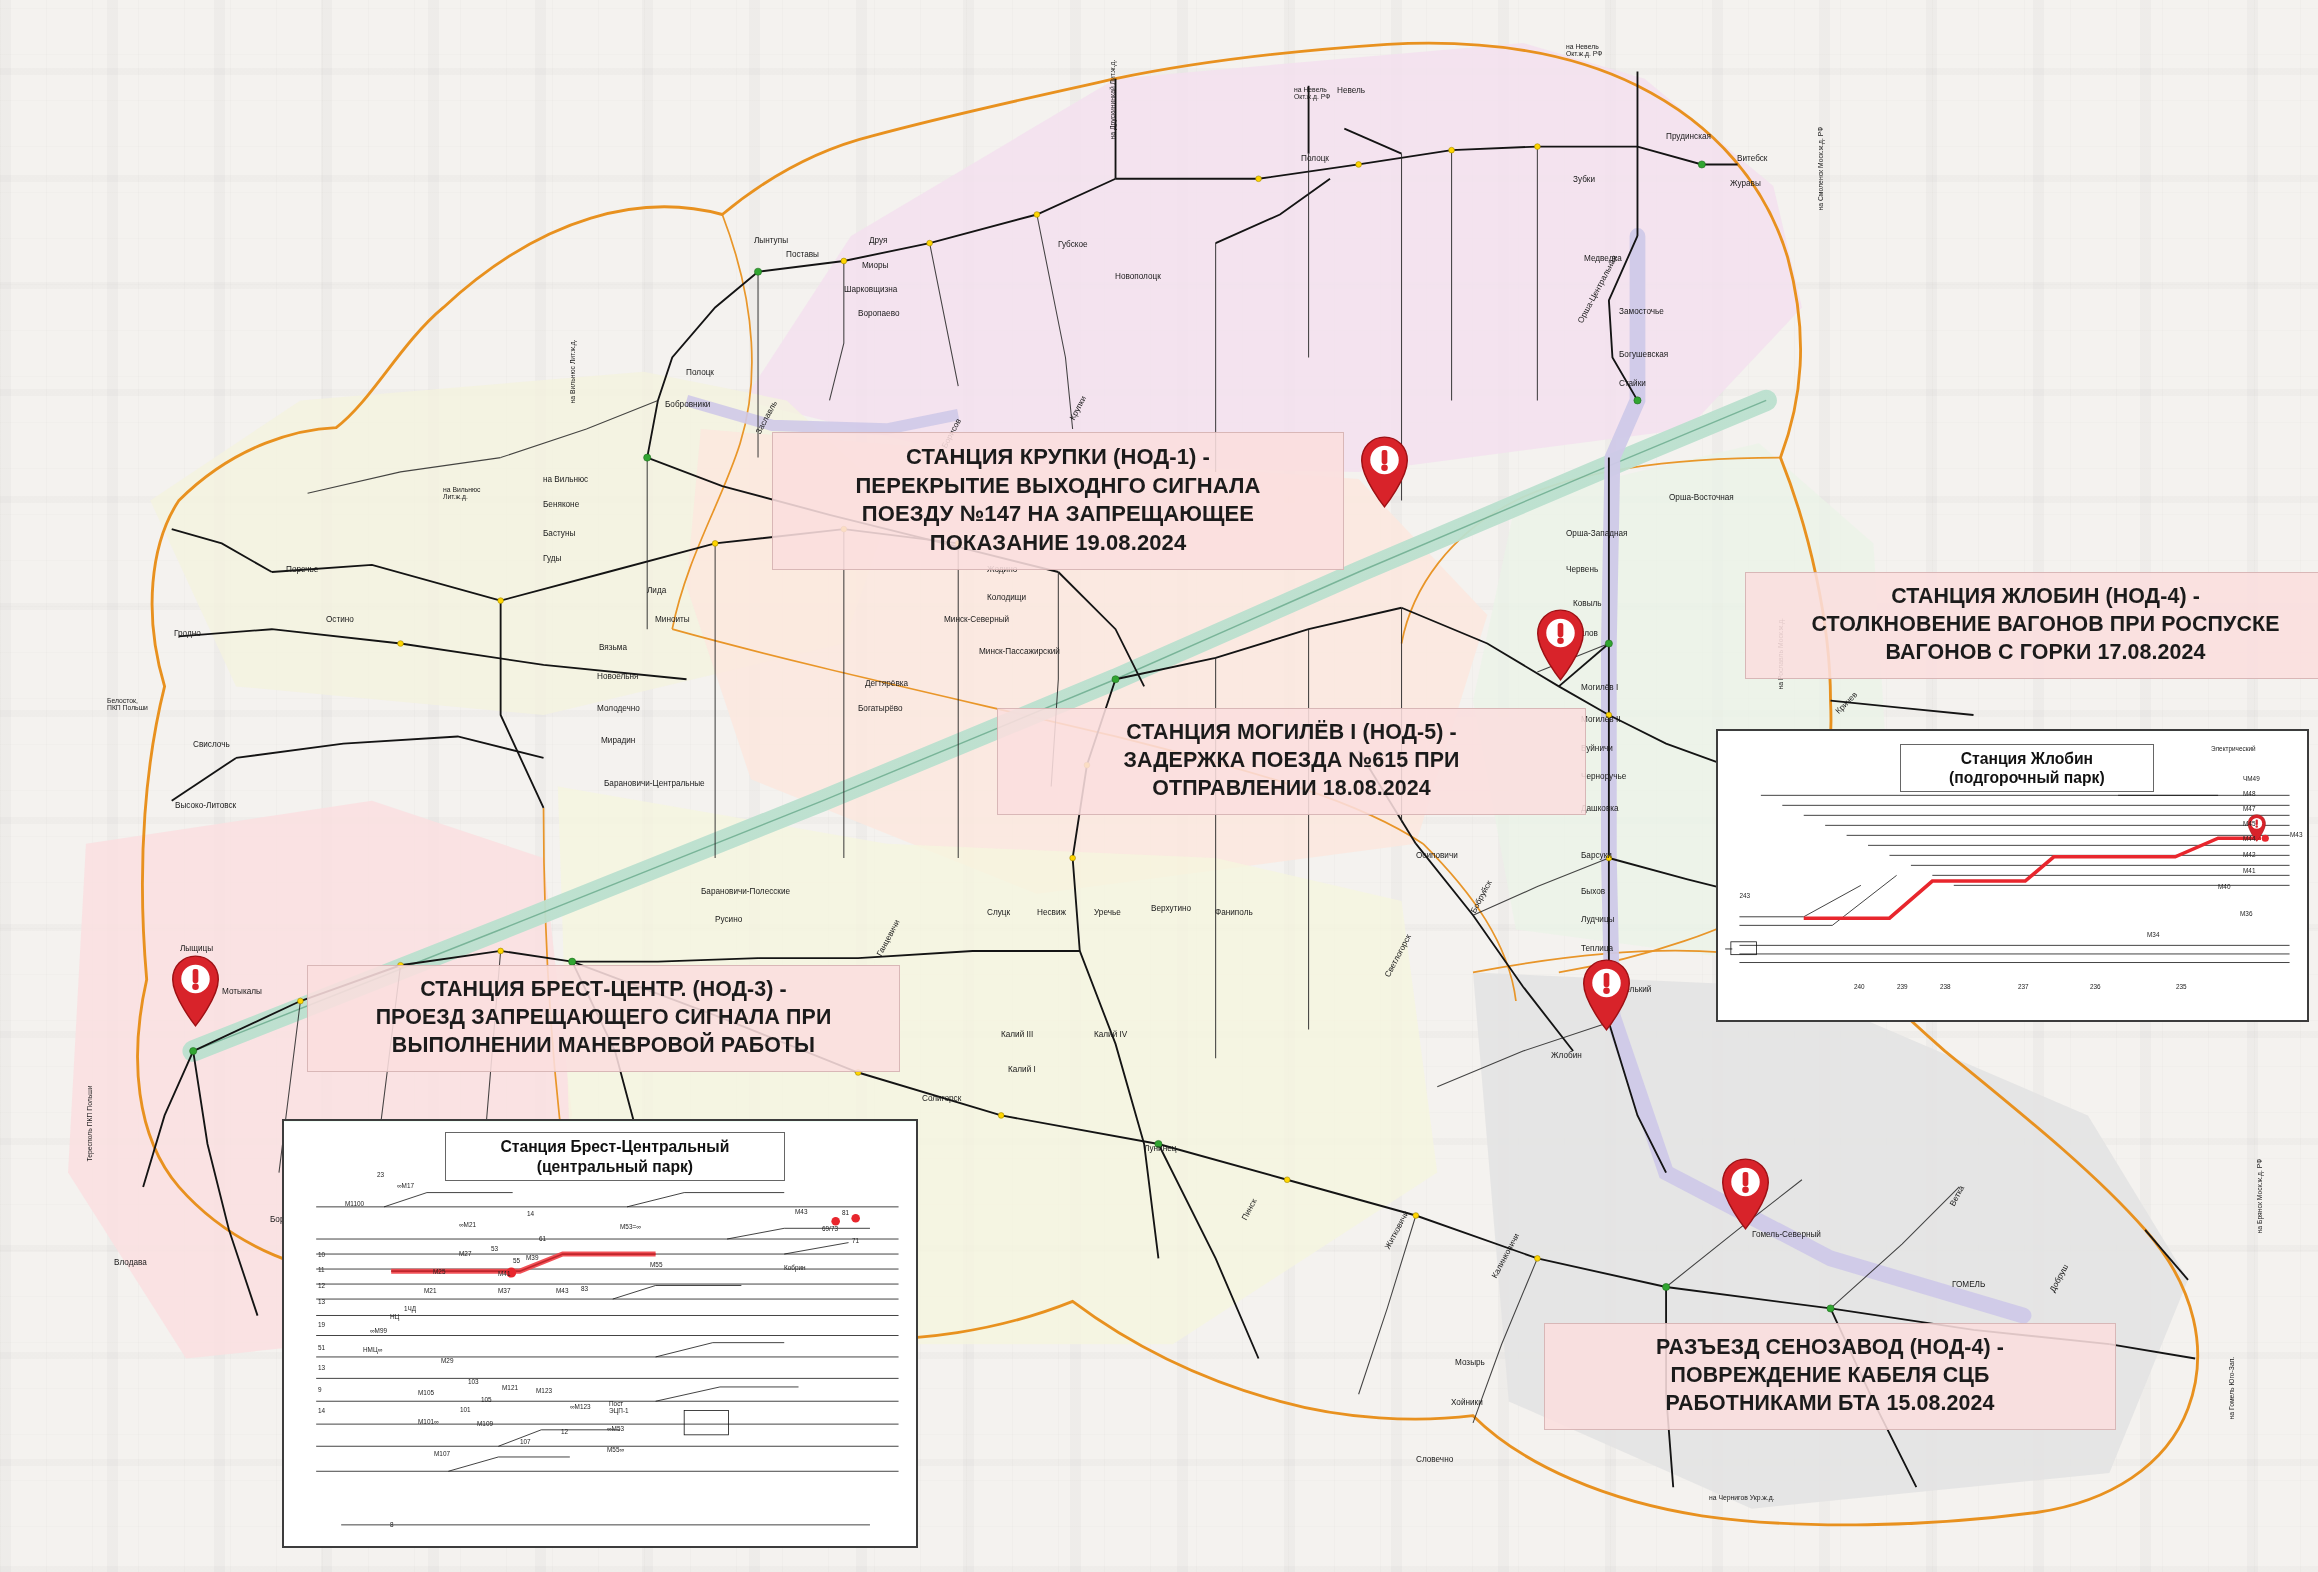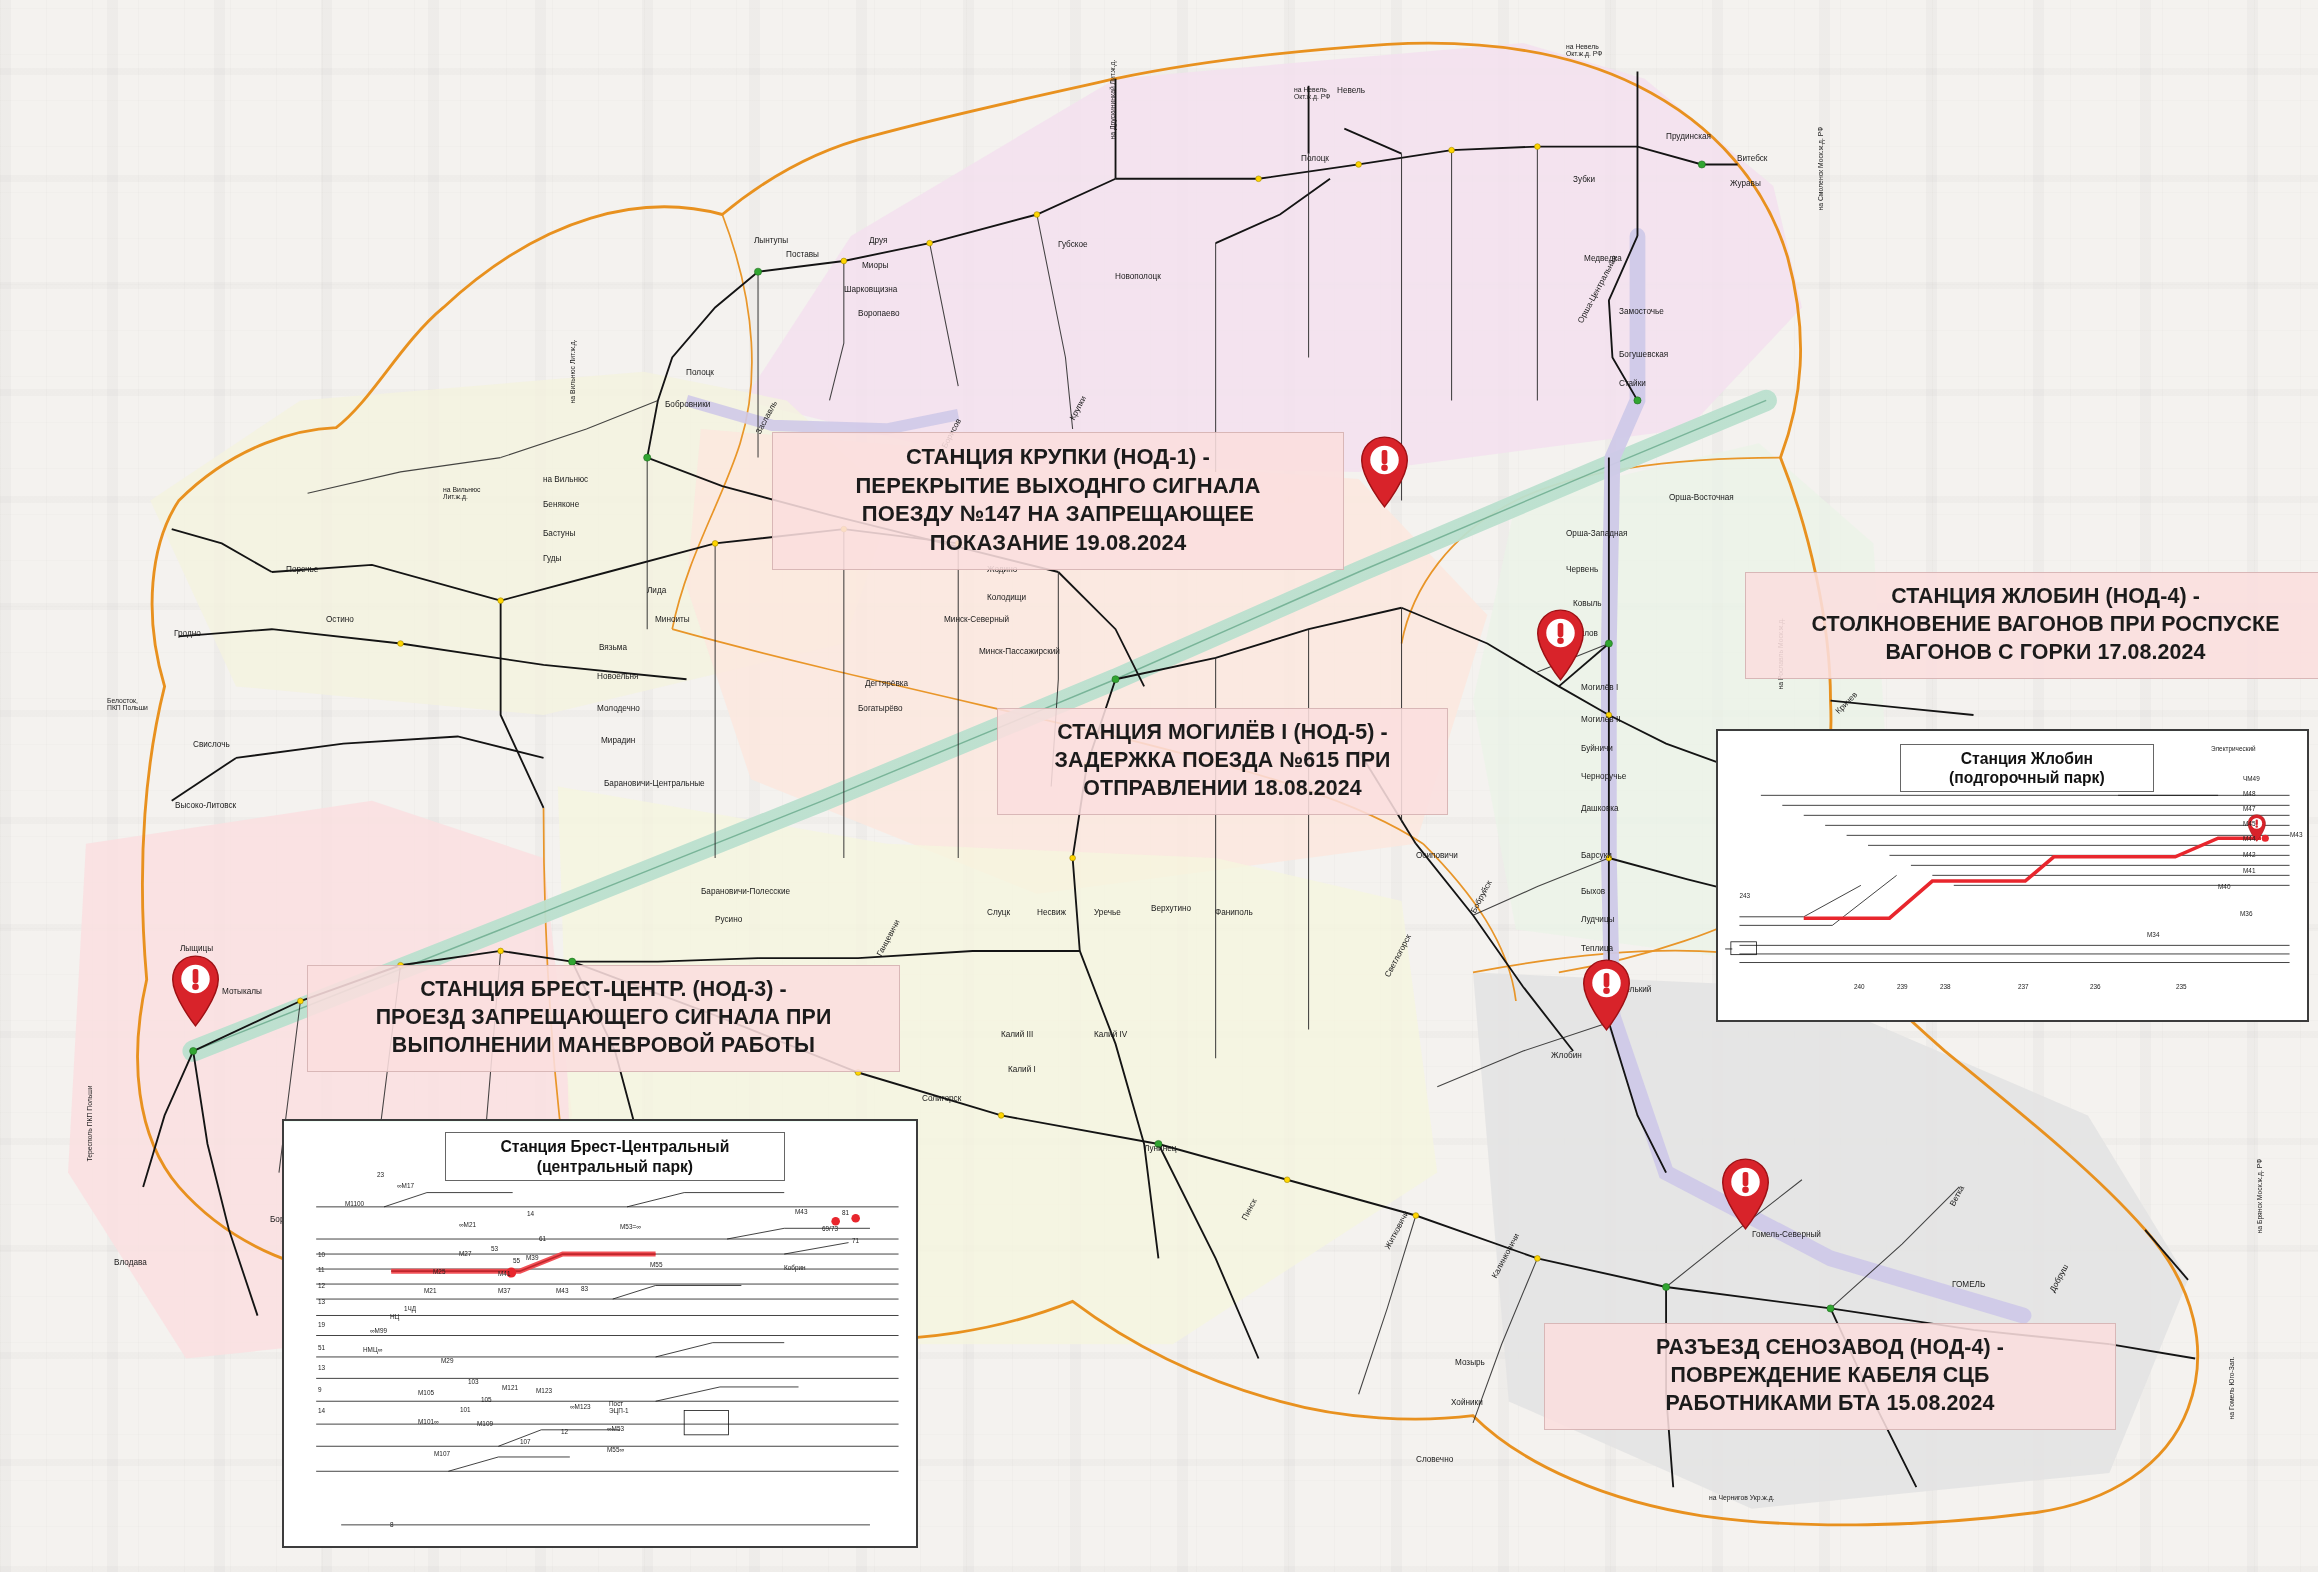--- a/index.html
+++ b/index.html
@@ -463,21 +463,21 @@
     <span class="line">ПОЕЗДУ №147 НА ЗАПРЕЩАЮЩЕЕ</span>
     <span class="line">ПОКАЗАНИЕ  19.08.2024</span>
   </div>
 
   <div class="callout" style="left:1745px; top:572px; width:601px; font-size:21.4px;">
     <span class="line">СТАНЦИЯ ЖЛОБИН (НОД-4) -</span>
     <span class="line">СТОЛКНОВЕНИЕ ВАГОНОВ ПРИ РОСПУСКЕ</span>
     <span class="line">ВАГОНОВ С ГОРКИ 17.08.2024</span>
   </div>
 
-  <div class="callout" style="left:997px; top:708px; width:451px; font-size:21.4px;">
+  <div class="callout" style="left:997px; top:708px; width:589px; font-size:21.4px;">
     <span class="line">СТАНЦИЯ МОГИЛЁВ I (НОД-5) -</span>
     <span class="line">ЗАДЕРЖКА ПОЕЗДА  №615 ПРИ</span>
     <span class="line">ОТПРАВЛЕНИИ 18.08.2024</span>
   </div>
 
   <div class="callout" style="left:307px; top:965px; width:593px; font-size:21.4px;">
     <span class="line">СТАНЦИЯ БРЕСТ-ЦЕНТР. (НОД-3) -</span>
     <span class="line">ПРОЕЗД ЗАПРЕЩАЮЩЕГО СИГНАЛА ПРИ</span>
     <span class="line">ВЫПОЛНЕНИИ МАНЕВРОВОЙ РАБОТЫ</span>
   </div>

